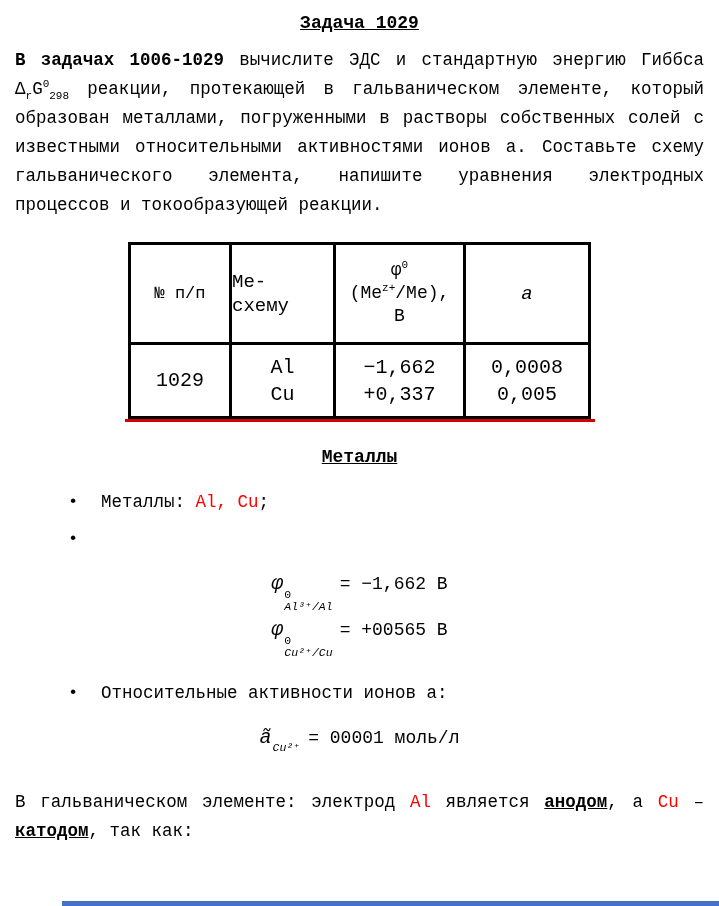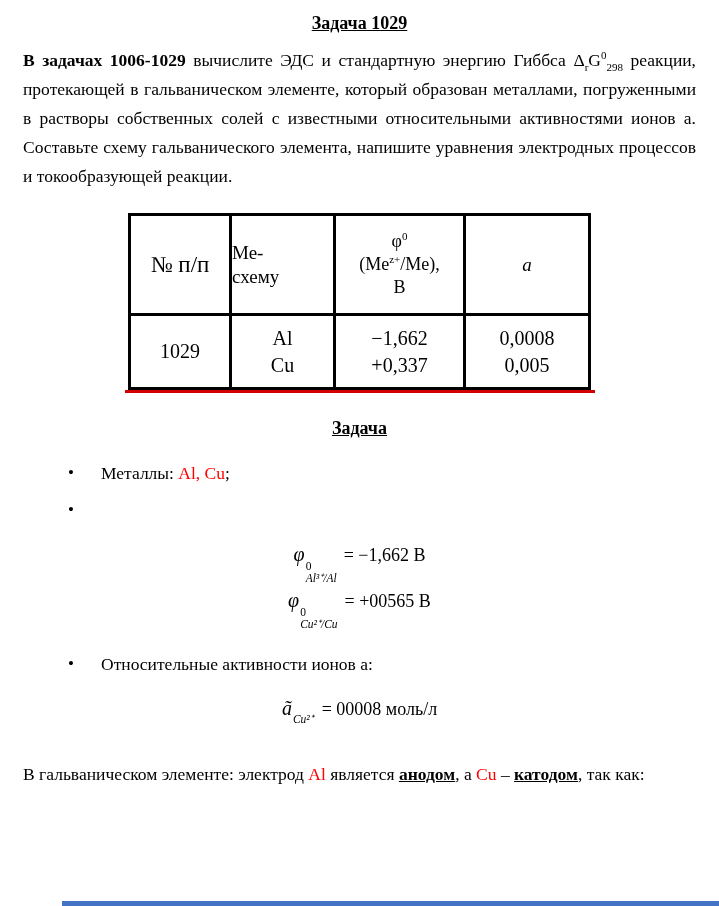--- a/index.html
+++ b/index.html
@@ -3,48 +3,48 @@
 <meta charset="utf-8">
 <style>
   * { box-sizing: border-box; }
   html, body { margin: 0; padding: 0; }
   body {
     width: 719px; height: 906px;
     position: relative; overflow: hidden;
     background: #ffffff; color: #000000;
     font-family: "Liberation Serif", serif;
   }
-  .page { padding: 10px 15px 0 15px; }
+  .page { padding: 10px 15px 0 15px; font-family: Liberation Mono, monospace; }
 
   .title {
     font-size: 18px; font-weight: bold; text-decoration: underline;
     text-align: center; margin: 2px 0 12px 0; line-height: 22px;
   }
 
   .para {
     font-size: 17.5px; line-height: 29px;
-    text-align: justify; margin: 8px;
+    text-align: justify; margin: 0;
   }
   sub, sup { line-height: 0; }
   .para sub, .para sup { font-size: 11px; }
   .gibbs { white-space: nowrap; }
 
   table.problem {
     border-collapse: collapse;
     margin: 22px auto 0 auto;
     border: 3px solid #000;
     text-align: center;
   }
   table.problem th, table.problem td {
     border: 3px solid #000; font-weight: normal; padding: 0;
     vertical-align: middle;
   }
   tr.hdr { height: 100px; }
   tr.data { height: 74px; }
-  th.h-num { width: 101px; font-size: 23px; }
+  th.h-num { width: 101px; font-size: 17px; }
   th.h-metal { width: 104px; font-size: 19px; text-align: left; padding-left: 13px; line-height: 24px; }
   th.h-phi { width: 130px; font-size: 18px; line-height: 23px; }
   th.h-phi sup { font-size: 11px; }
   th.h-a { width: 125px; font-size: 19px; font-style: italic; }
   tr.data td { font-size: 20px; line-height: 27px; }
   td.c-a { text-align: center; padding-left: 14px; }
 
   .red-line {
     width: 470px; height: 3px;
     background: var(--red-line, #d40000);
@@ -109,21 +109,21 @@
     <tr class="data">
       <td><span>1029</span></td>
       <td><span>Al</span><br><span>Cu</span></td>
       <td><span>−1,662</span><br><span>+0,337</span></td>
       <td class="c-a"><span>0,0008</span><br><span>0,005</span></td>
     </tr>
   </tbody>
     </table>
   <div class="red-line"></div>
 
-  <h2 class="solution-h">Задача</h2>
+  <h2 class="solution-h">Металлы</h2>
 
   <div class="bullet">
     <span class="dot">•</span>
     <span><span>Металлы: </span><span class="accent">Al, Cu</span><span>;</span></span>
   </div>
 
   <div class="bullet">
     <span class="dot">•</span>
   </div>
 
@@ -137,20 +137,20 @@
           <span class="ss-sub">Cu²⁺/Cu</span>
         </span><span class="m-rhs">= +00565 В</span></div>
   </div>
 
   <div class="bullet">
     <span class="dot">•</span>
     <span>Относительные активности ионов a:</span>
   </div>
 
   <div class="formulas">
-    <div class="formula"><span class="m-sym">ã</span><span class="m-sub">Cu²⁺</span><span class="m-rhs">= 00008 моль/л</span></div>
+    <div class="formula"><span class="m-sym">ã</span><span class="m-sub">Cu²⁺</span><span class="m-rhs">= 00001 моль/л</span></div>
   </div>
 
   <p class="para footer-para"><span>В гальваническом элементе: электрод </span><span class="accent">Al</span><span> является </span><b class="u">анодом</b><span>, а </span><span class="accent">Cu</span><span> – </span><b class="u">катодом</b><span>, так как:</span></p>
 
 </div>
 
 <div class="bottom-bar"></div>
 
 </body></html>

